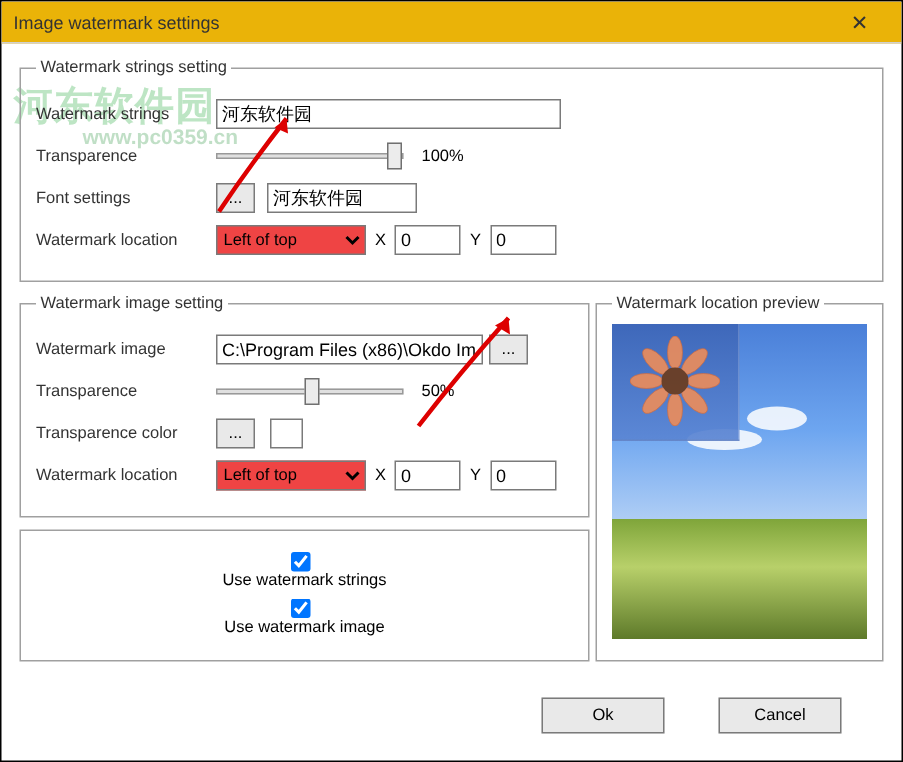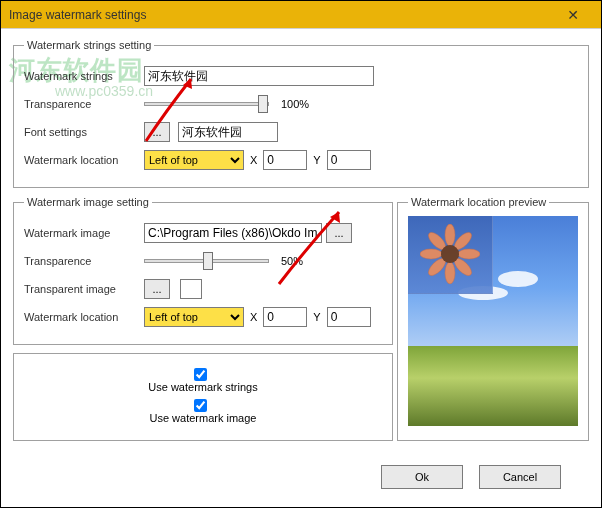--- a/index.html
+++ b/index.html
@@ -10,38 +10,38 @@
 .content { padding: 10px 12px 8px 12px; position: relative; }
 fieldset { border: 1px solid #a0a0a0; margin-bottom: 8px; padding: 8px 10px 10px 10px; position: relative; }
 legend { font-size: 11px; padding: 0 3px; color: #333; }
 .row { display: flex; align-items: center; margin: 6px 0; height: 22px; }
 .lbl { width: 120px; font-size: 11px; color: #333; }
 input[type=text] { border: 1px solid #7a7a7a; height: 20px; padding: 1px 3px; font-size: 12px; background: #fff; }
 .slider-track { width: 125px; height: 4px; background: #e0e0e0; border: 1px solid #999; position: relative; }
 .slider-thumb { position: absolute; width: 10px; height: 18px; background: #ececec; border: 1px solid #707070; top: -8px; }
 .pct { margin-left: 12px; font-size: 11px; }
 .btn-small { width: 26px; height: 20px; border: 1px solid #7a7a7a; background: #e9e9e9; font-size: 11px; display: flex; align-items: center; justify-content: center; cursor: pointer; }
-select { border: 1px solid #7a7a7a; height: 20px; font-size: 11px; background: #fde047; }
+select { border: 1px solid #7a7a7a; height: 20px; font-size: 11px; background: #ef4444; }
 .xy-lbl { margin: 0 6px; font-size: 11px; }
 .color-sw { width: 22px; height: 20px; border: 1px solid #7a7a7a; background: #fff; margin-left: 10px; }
 .two-col { display: flex; gap: 4px; }
 .left-col { flex: 1; }
 .preview-fs { width: 190px; }
 .preview { width: 170px; height: 210px; position: relative; overflow: hidden; }
 .sky { position: absolute; top: 0; left: 0; right: 0; height: 62%; background: linear-gradient(#4a7fd8, #6ea6f0 55%, #aecdf5); }
 .grass { position: absolute; bottom: 0; left: 0; right: 0; height: 38%; background: linear-gradient(#7fa53a, #b8d06a 40%, #5e7a2a); }
 .flower-tile { position: absolute; top: 0; left: 0; width: 85px; height: 78px; background: linear-gradient(#3d66b8,#5b86d4); border-right: 1px solid rgba(255,255,255,0.2); border-bottom: 1px solid rgba(255,255,255,0.2); opacity: 0.92; }
 .flower-tile svg { position: absolute; top: 8px; left: 12px; }
 .cloud { position: absolute; background: rgba(255,255,255,0.85); border-radius: 50%; }
 .checkbox-row { display: flex; align-items: center; margin: 6px 0; flex-direction: column; }
 .checkbox-row input { margin-right: 6px; }
-.footer { display: flex; justify-content: flex-end; gap: 16px; padding: 8px 40px 10px 0; }
+.footer { display: flex; justify-content: flex-end; gap: 36px; padding: 8px 40px 10px 0; }
 .btn { width: 82px; height: 24px; border: 1px solid #7a7a7a; background: #e9e9e9; font-size: 11px; cursor: pointer; }
 .overlay-wm { position: absolute; top: 24px; left: 8px; font-size: 26px; font-weight: bold; color: rgba(38,170,58,0.3); pointer-events: none; letter-spacing: 1px; }
-.overlay-wm2 { position: absolute; top: 54px; left: 54px; font-size: 14px; font-weight: normal; color: rgba(30,140,50,0.28); pointer-events: none; }
+.overlay-wm2 { position: absolute; top: 54px; left: 54px; font-size: 14px; font-weight: bold; color: rgba(30,140,50,0.28); pointer-events: none; }
 .arrow { position: absolute; pointer-events: none; }
 </style>
 </head>
 <body>
 
 <div class="titlebar">
   <span class="title">Image watermark settings</span>
   <div class="close">✕</div>
 </div>
 
@@ -87,21 +87,21 @@
           <div class="btn-small" style="margin-left:4px">...</div>
         </div>
         <div class="row">
           <span class="lbl">Transparence</span>
           <div class="slider-track">
               <div class="slider-thumb" style="left:58px"></div>
             </div>
           <span class="pct">50%</span>
         </div>
         <div class="row">
-          <span class="lbl">Transparent image</span>
+          <span class="lbl">Transparence color</span>
           <div class="btn-small">...</div>
           <div class="color-sw"></div>
         </div>
         <div class="row">
           <span class="lbl">Watermark location</span>
           <select style="width:100px"><option>Left of top</option></select>
           <span class="xy-lbl">X</span>
           <input type="text" style="width: 44px;" value="0">
           <span class="xy-lbl">Y</span>
           <input type="text" style="width: 44px;" value="0">

